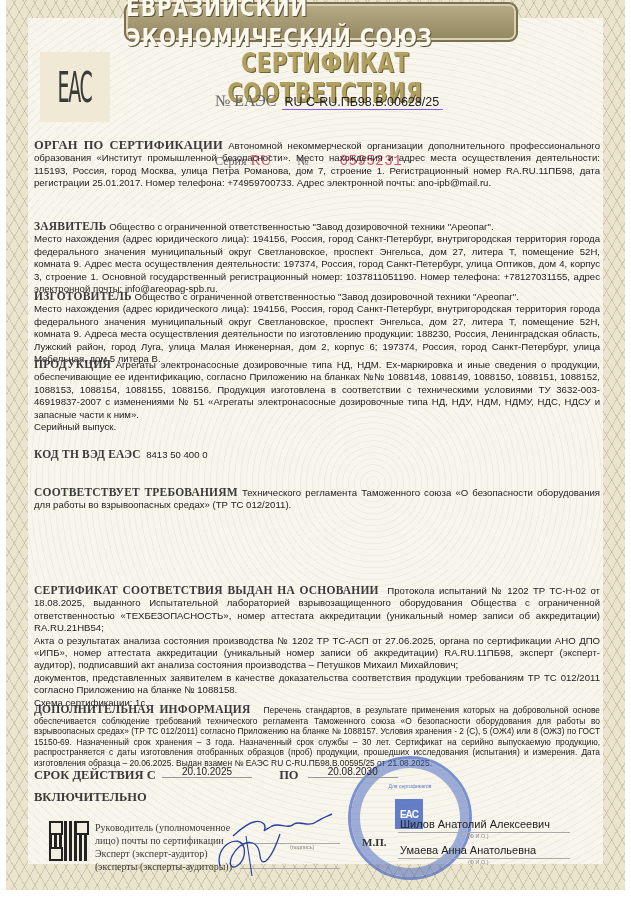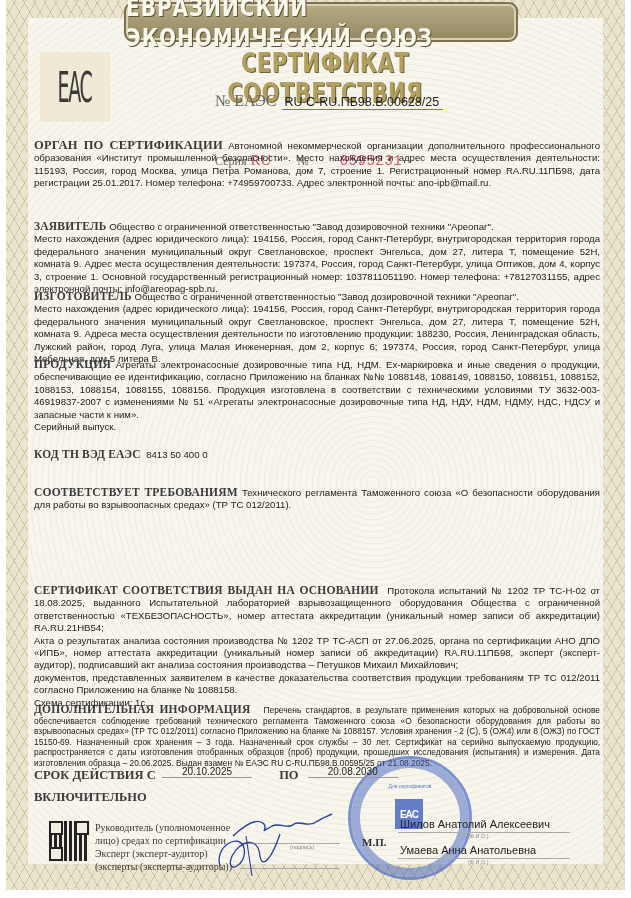--- a/index.html
+++ b/index.html
@@ -178,21 +178,21 @@
   <span class="date">20.08.2030</span>
 </div>
 <div class="validity2">ВКЛЮЧИТЕЛЬНО</div>
 
 <div class="qr">
     <div class="c3"></div>
   </div>
 
 <div class="sig-label" style="top:822px;">
   <span>Руководитель (уполномоченное</span><br>
-  <span>лицо) средах по сертификации</span>
+  <span>лицо) почты по сертификации</span>
 </div>
 <div class="sig-line" style="left:240px; top:843px; width:100px;"></div>
 <div class="tiny" style="left:290px; top:844px;">(подпись)</div>
 <svg style="position:absolute; left:228px; top:812px;" width="110" height="30">
   <path d="M5 24 C 20 10, 30 6, 36 12 C 40 18, 30 22, 44 14 C 52 10, 60 18, 66 12 C 72 8, 80 16, 88 10 C 94 6, 100 4, 104 2" stroke="#2a3f9e" stroke-width="1.4" fill="none"></path>
 </svg>
 
 <div class="fio-name" style="left:400px; top:818px;">Шилов Анатолий Алексеевич</div>
 <div class="sig-line" style="left:398px; top:832px; width:172px;"></div>
 <div class="tiny" style="left:468px; top:833px;">(Ф.И.О.)</div>

